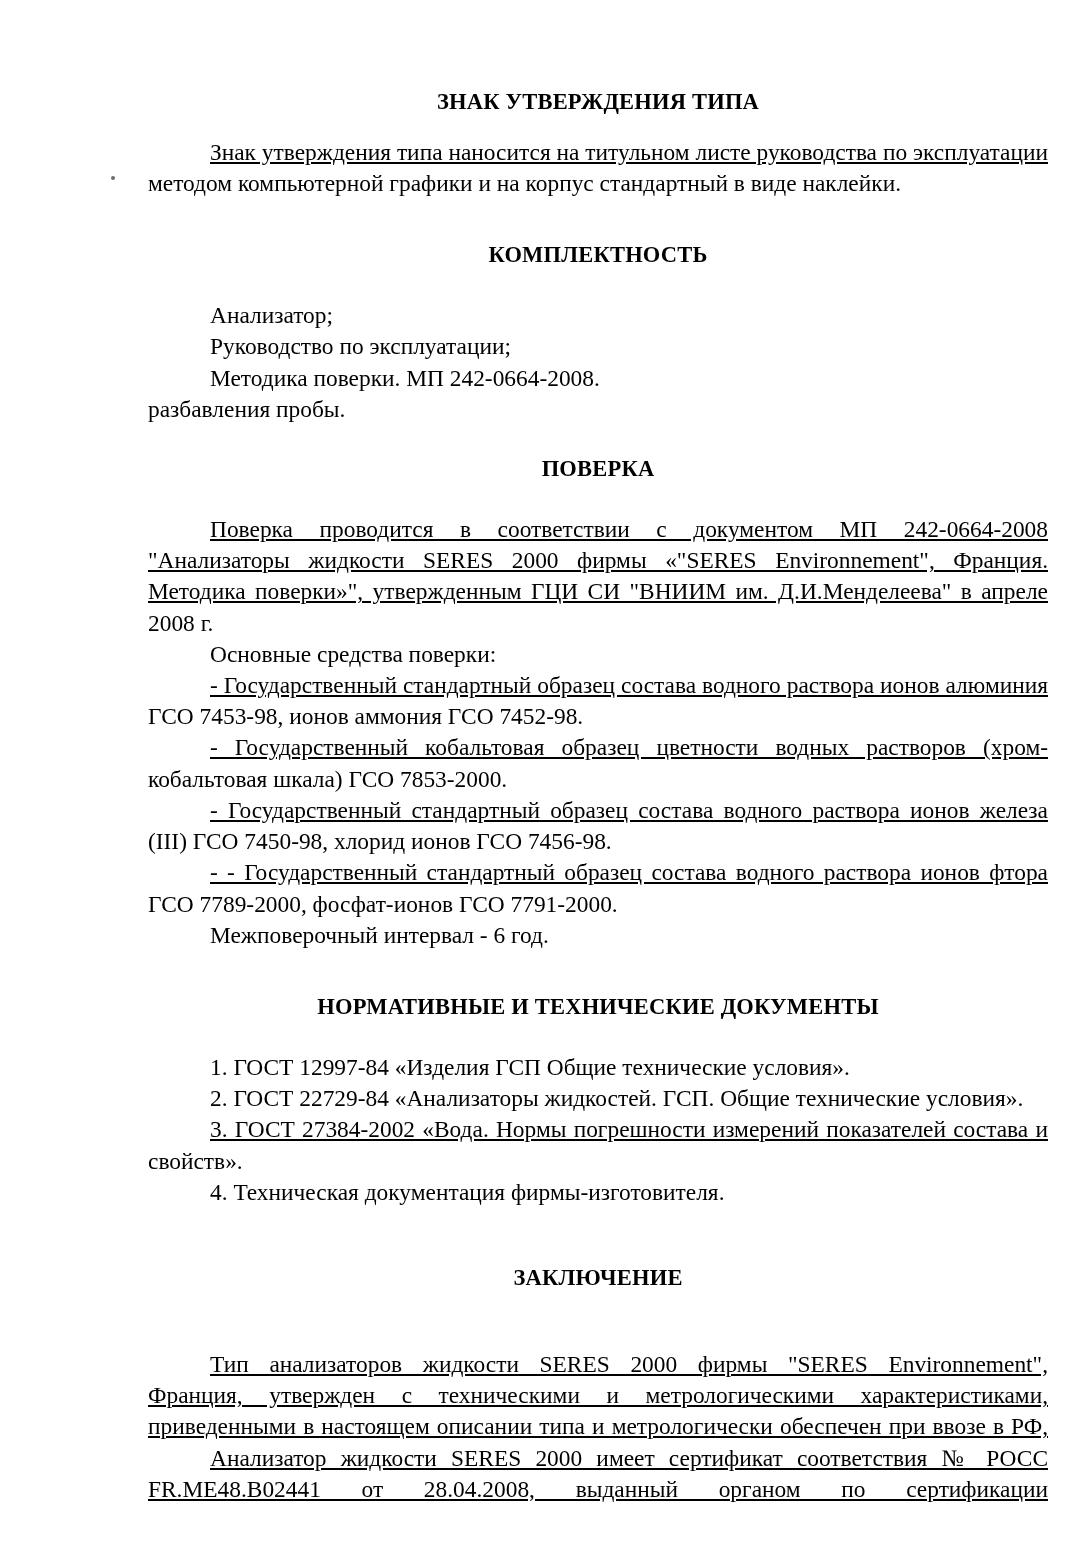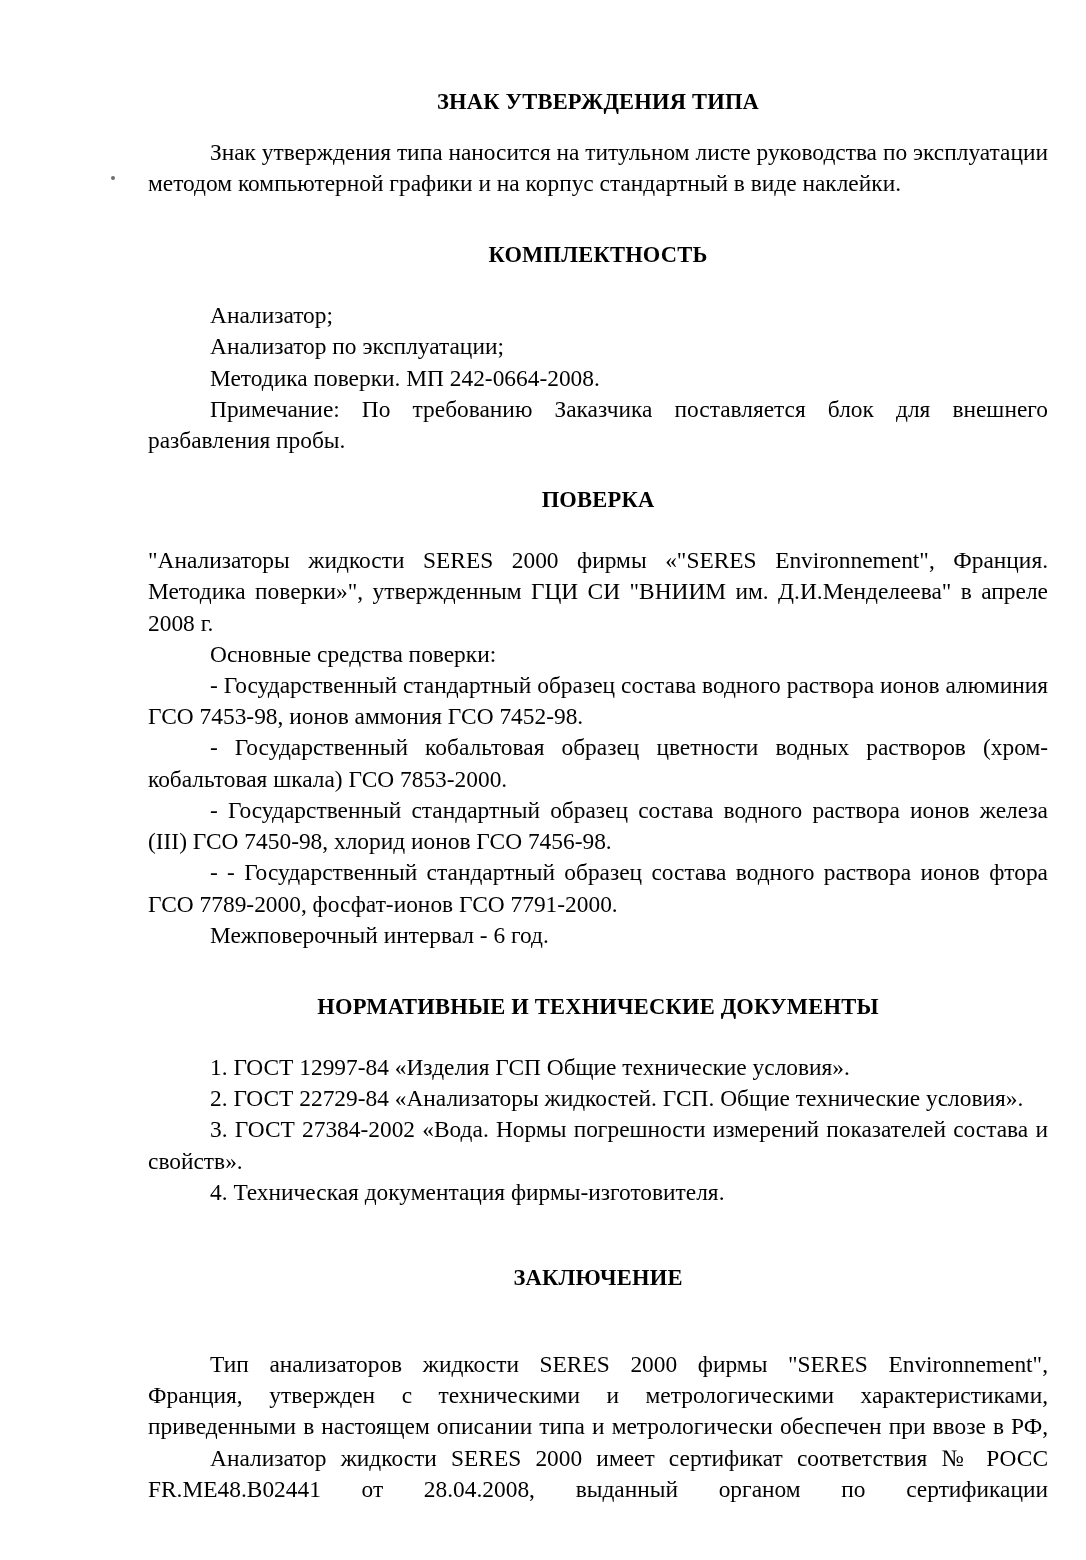--- a/index.html
+++ b/index.html
@@ -52,20 +52,21 @@
     text-indent: 62px;
     hyphens: none;
   }
 
   p.para.no-indent {
     text-indent: 0;
   }
 
   p.para.last-line-spread {
     text-align-last: justify;
+    text-decoration: underline;
   }
   .spacer-sm { height: 20px; }
   .spacer-md { height: 30px; }
   .spacer-lg { height: 42px; }
   .spacer-xl { height: 56px; }
 
   
   .speck {
     position: absolute;
     left: 103px;
@@ -88,29 +89,29 @@
     <h2 class="section-heading">ЗНАК УТВЕРЖДЕНИЯ ТИПА</h2>
     <div class="spacer-sm"></div>
     <p class="para last-line-spread">Знак утверждения типа наносится на титульном листе руководства по эксплуатации</p>
     <p class="para no-indent">методом компьютерной графики и на корпус стандартный в виде наклейки.</p>
 
     <div class="spacer-lg"></div>
 
     <h2 class="section-heading">КОМПЛЕКТНОСТЬ</h2>
     <div class="spacer-md"></div>
     <p class="para">Анализатор;</p>
-    <p class="para">Анализатор по эксплуатации;</p>
+    <p class="para">Руководство по эксплуатации;</p>
     <p class="para">Методика поверки. МП 242-0664-2008.</p>
-    <p class="para last-line-spread">Примечание: По требованию Заказчика поставляется блок для внешнего</p>
     <p class="para no-indent">разбавления пробы.</p>
 
     <div class="spacer-md"></div>
 
     <h2 class="section-heading">ПОВЕРКА</h2>
     <div class="spacer-md"></div>
+    <p class="para last-line-spread">Поверка проводится в соответствии    с документом МП   242-0664-2008</p>
     <p class="para no-indent last-line-spread">"Анализаторы жидкости    SERES 2000 фирмы «"SERES Environnement", Франция.</p>
     <p class="para no-indent last-line-spread">Методика поверки»", утвержденным ГЦИ СИ "ВНИИМ им. Д.И.Менделеева" в апреле</p>
     <p class="para no-indent">2008 г.</p>
     <p class="para">Основные средства поверки:</p>
 
     <p class="para last-line-spread">- Государственный стандартный образец состава водного раствора ионов алюминия</p>
     <p class="para no-indent">ГСО 7453-98, ионов аммония  ГСО 7452-98.</p>
 
     <p class="para last-line-spread">- Государственный кобальтовая образец цветности водных растворов (хром-</p>
     <p class="para no-indent">кобальтовая шкала) ГСО 7853-2000.</p>

